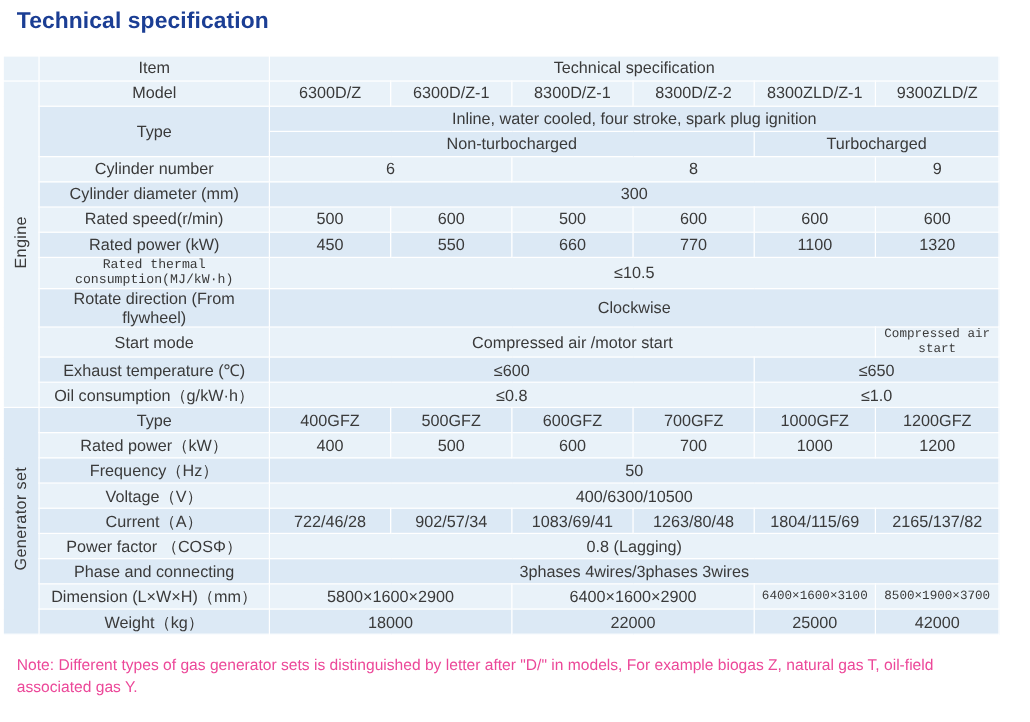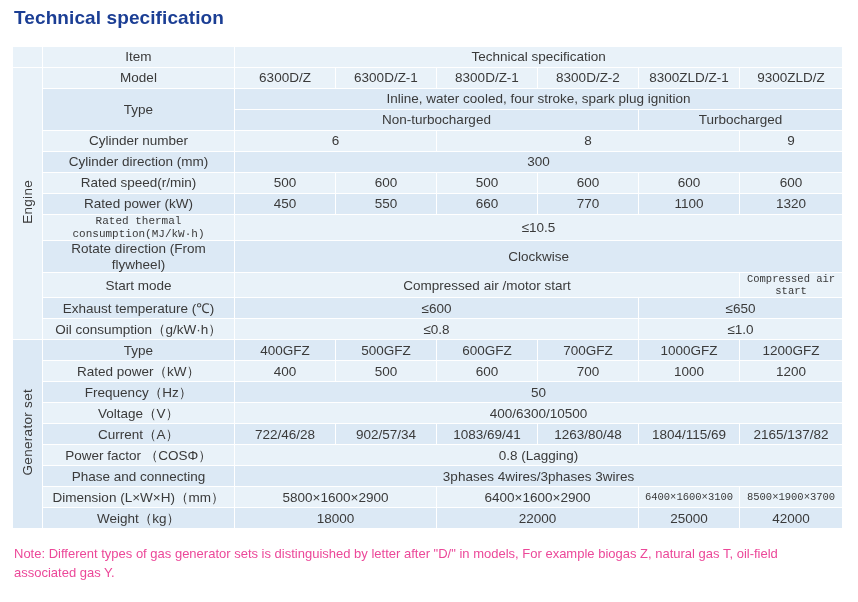--- a/index.html
+++ b/index.html
@@ -12,21 +12,21 @@
   }
   .page{position:relative;width:858px;height:548px;box-sizing:border-box;}
 
   .title{
     position:absolute;left:14px;top:7px;
     font-size:19px;font-weight:bold;color:#1b3e94;
     letter-spacing:.1px;
   }
 
   table.spec{
-    position:absolute;left:12px;top:46px;
+    position:absolute;left:2px;top:46px;
     width:830px;
     border-collapse:collapse;
     table-layout:fixed;
     font-size:13.5px;
   }
   table.spec td,table.spec th{
     border:1px solid #ffffff;
     padding:0 4px;
     text-align:center;
     vertical-align:middle;
@@ -127,21 +127,21 @@
       </tr>
 
       <tr class="r">
         <td class="item">Cylinder number</td>
         <td class="val" colspan="2">6</td>
         <td class="val" colspan="3">8</td>
         <td class="val">9</td>
       </tr>
 
       <tr class="r band">
-        <td class="item">Cylinder direction (mm)</td>
+        <td class="item">Cylinder diameter (mm)</td>
         <td class="val" colspan="6">300</td>
       </tr>
 
       <tr class="r">
         <td class="item">Rated speed(r/min)</td>
         <td class="val">500</td>
         <td class="val">600</td>
         <td class="val">500</td>
         <td class="val">600</td>
         <td class="val">600</td>

